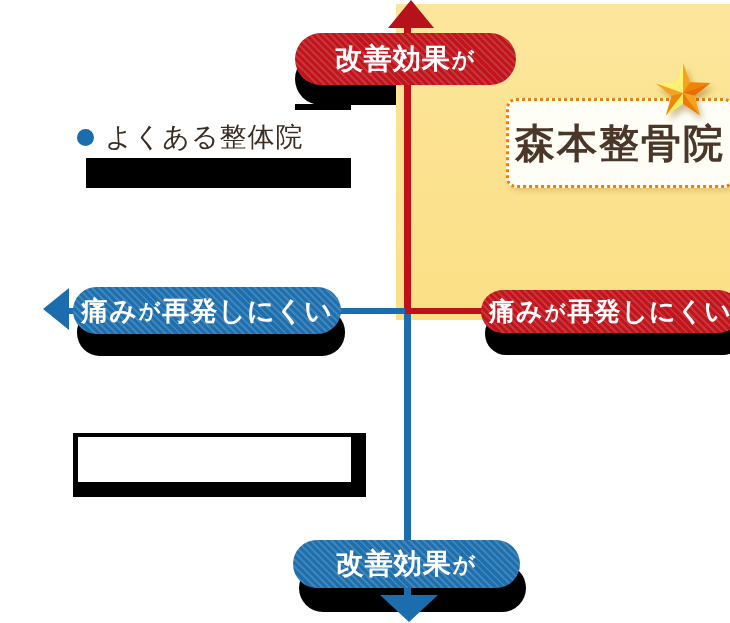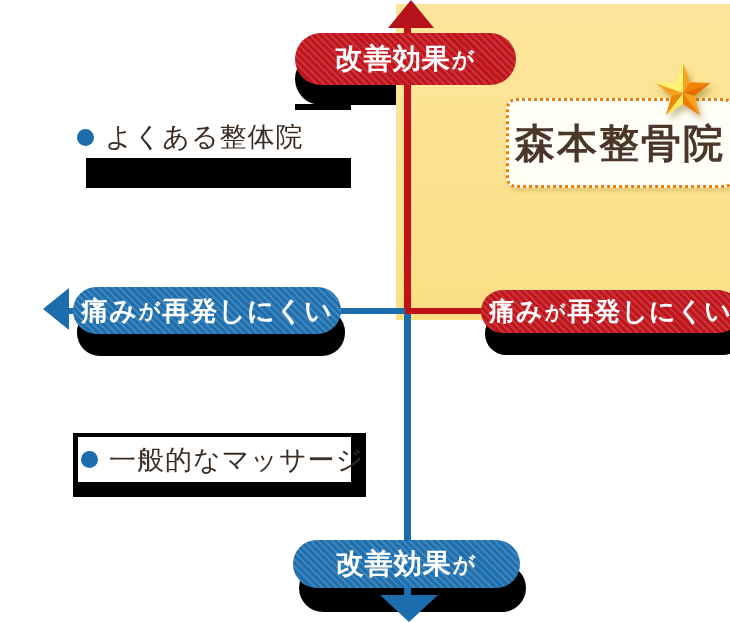--- a/index.html
+++ b/index.html
@@ -130,18 +130,14 @@
     <polygon points="0,1 -17.63,24.27 -11.89,3.86" fill="#E98907"></polygon>
     <polygon points="0,1 -28.53,-9.27 -11.89,3.86" fill="#F6A21E"></polygon>
     <polygon points="0,1 -28.53,-9.27 -7.35,-10.11" fill="#FDF273"></polygon>
   </svg>
 
   <div class="legend-row" id="legend-a">
     <span class="bullet"></span>
     <span>よくある整体院</span>
   </div>
   <div id="legendB-card"></div>
-  <div class="legend-row" id="legend-b">
-    <span class="bullet"></span>
-    <span>一般的なマッサージ</span>
-  </div>
 
 </div>
 
 </body></html>

